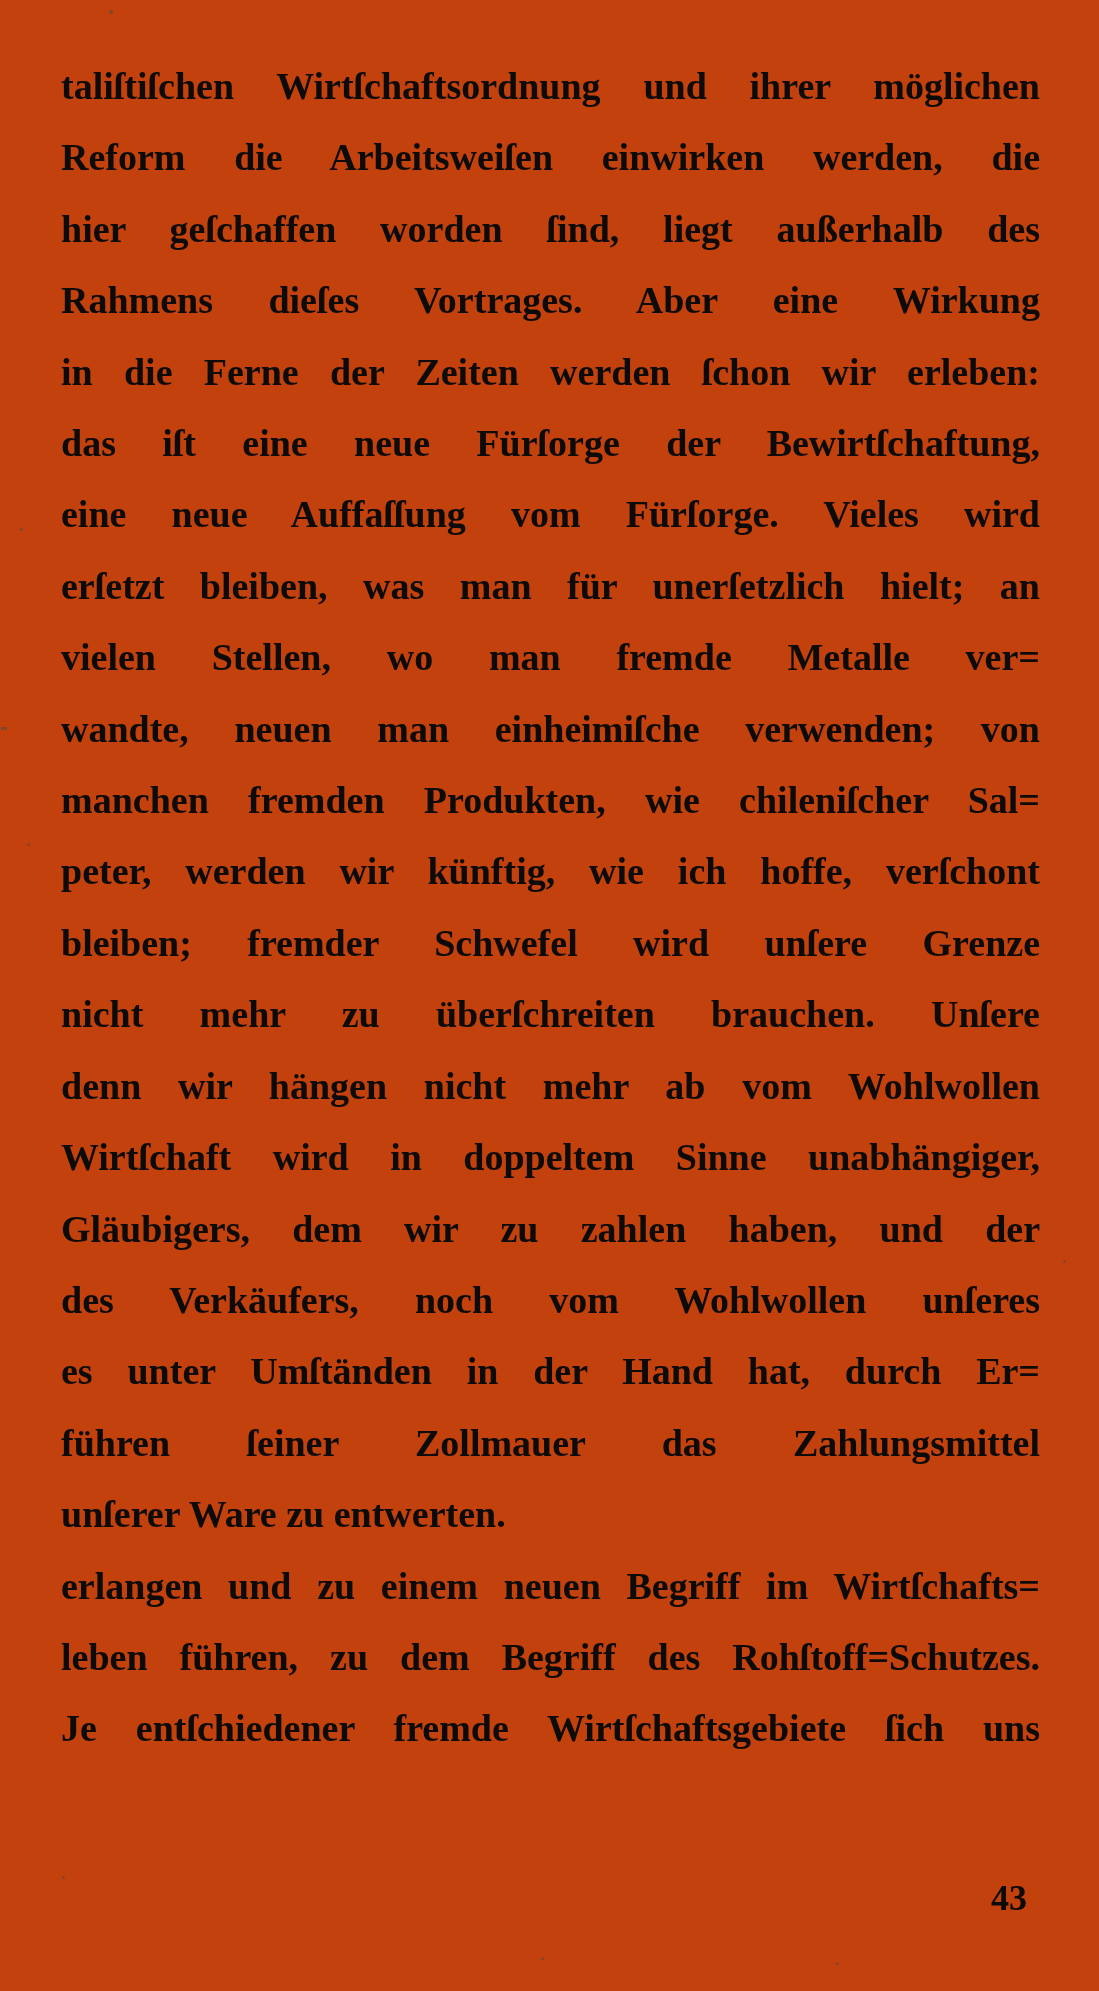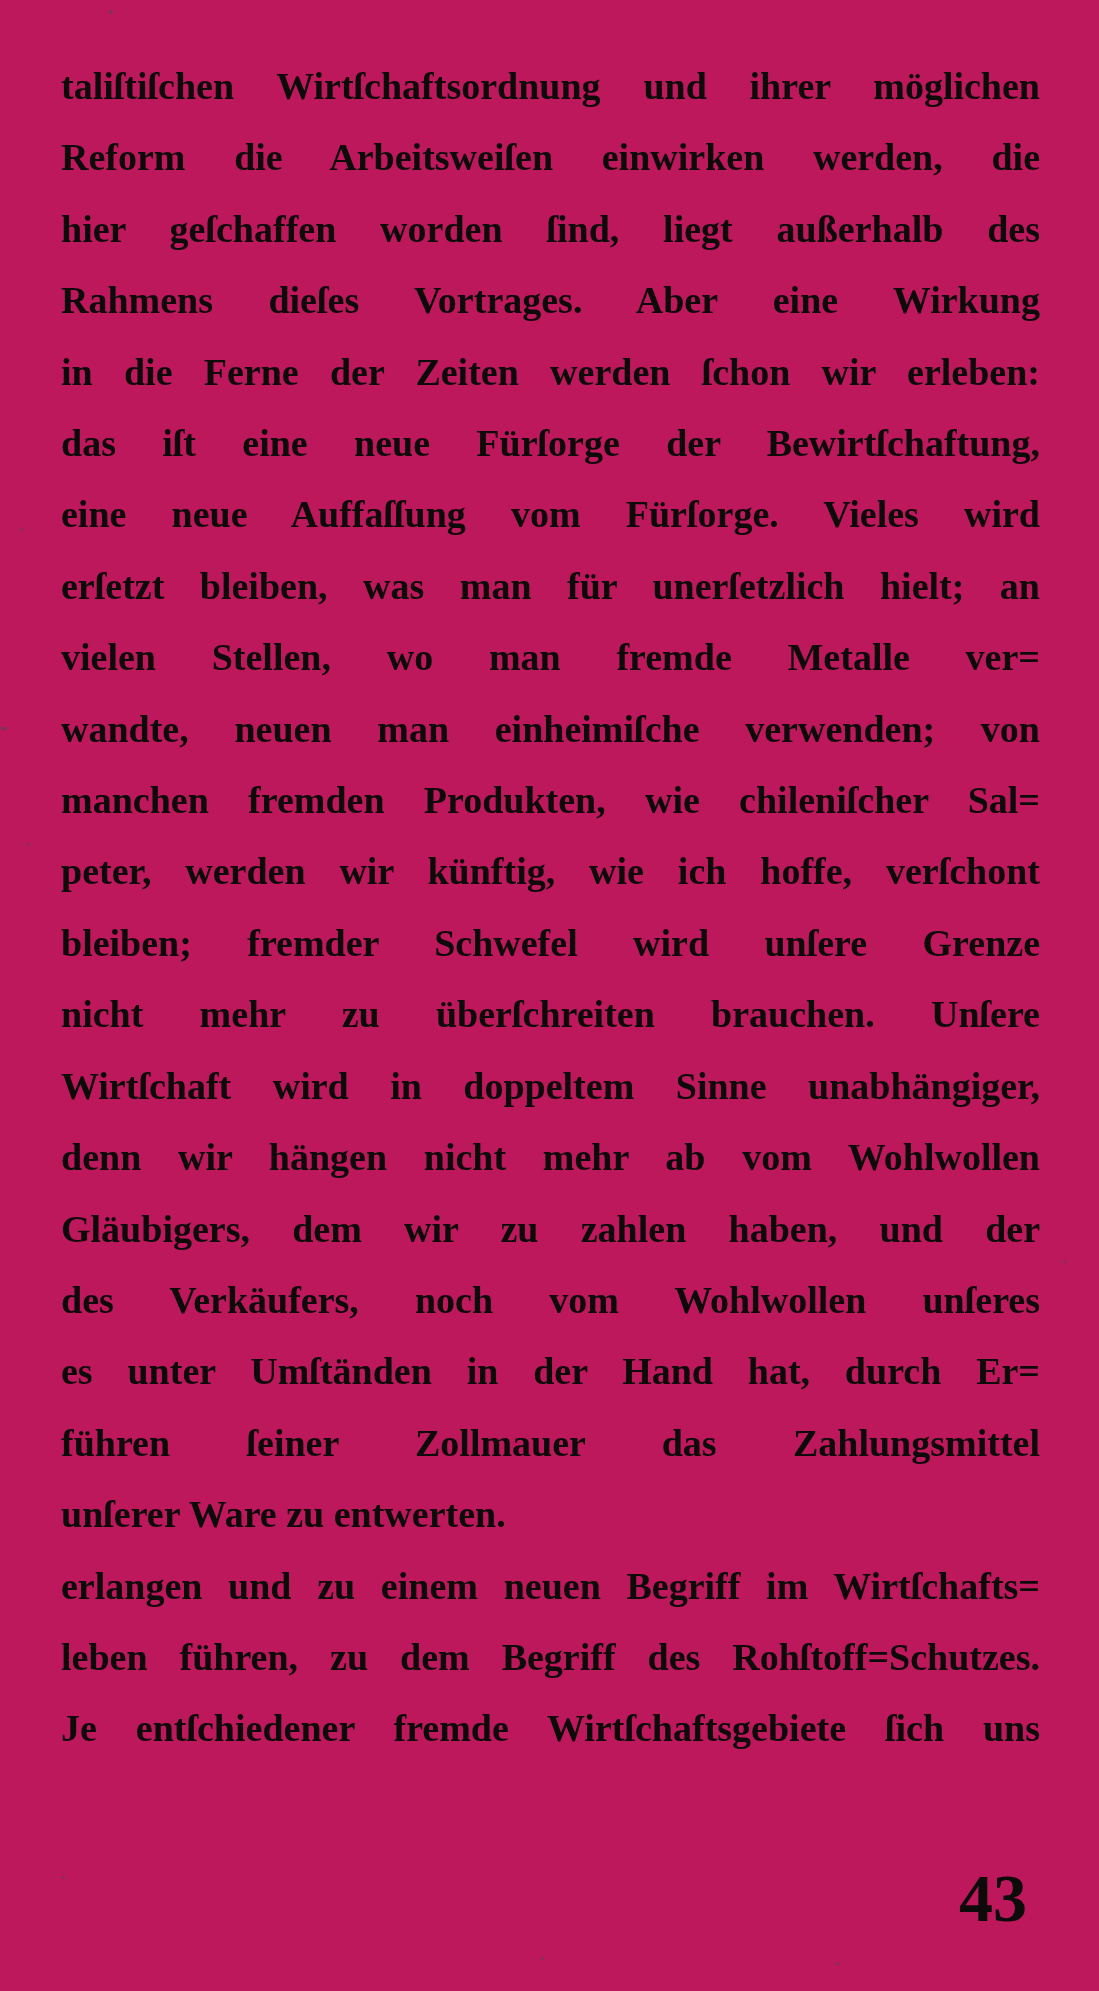--- a/index.html
+++ b/index.html
@@ -4,21 +4,21 @@
 <style>
   html, body {
     margin: 0;
     padding: 0;
     background: #ffffff;
   }
   .page {
     position: relative;
     width: 1099px;
     height: 1991px;
-    background: #be185d;
+    background: #c2410c;
     overflow: hidden;
   }
   .textblock {
     position: absolute;
     left: 61px;
     top: 51px;
     width: 979px;
     font-family: "Liberation Serif", "DejaVu Serif", serif;
     font-weight: 700;
     font-size: 38px;
@@ -36,21 +36,21 @@
   }
   .line.indent {
     text-indent: 78px;
   }
   .pagenum {
     position: absolute;
     top: 1872px;
     right: 72px;
     font-family: "Liberation Serif", "DejaVu Serif", serif;
     font-weight: 700;
-    font-size: 68px;
+    font-size: 36px;
     line-height: 52px;
     color: #0c0b09;
   }
   .speck {
     position: absolute;
     background: #4a4a4a;
     opacity: 0.55;
     border-radius: 50%;
   }
   .s1 { left: 109px; top: 10px;  width: 4px; height: 4px; }
@@ -77,22 +77,22 @@
       <div class="line">in die Ferne der Zeiten werden ſchon wir erleben:</div>
       <div class="line">das iſt eine neue Fürſorge der Bewirtſchaftung,</div>
       <div class="line">eine neue Auffaſſung vom Fürſorge. Vieles wird</div>
       <div class="line">erſetzt bleiben, was man für unerſetzlich hielt; an</div>
       <div class="line">vielen Stellen, wo man fremde Metalle ver=</div>
       <div class="line">wandte, neuen man einheimiſche verwenden; von</div>
       <div class="line">manchen fremden Produkten, wie chileniſcher Sal=</div>
       <div class="line">peter, werden wir künftig, wie ich hoffe, verſchont</div>
       <div class="line">bleiben; fremder Schwefel wird unſere Grenze</div>
       <div class="line">nicht mehr zu überſchreiten brauchen. Unſere</div>
+      <div class="line">denn wir hängen nicht mehr ab vom Wohlwollen</div>
       <div class="line">Wirtſchaft wird in doppeltem Sinne unabhängiger,</div>
-      <div class="line">denn wir hängen nicht mehr ab vom Wohlwollen</div>
       <div class="line">Gläubigers, dem wir zu zahlen haben, und der</div>
       <div class="line">des Verkäufers, noch vom Wohlwollen unſeres</div>
       <div class="line">es unter Umſtänden in der Hand hat, durch Er=</div>
       <div class="line">führen ſeiner Zollmauer das Zahlungsmittel</div>
       <div class="line para-end">unſerer Ware zu entwerten.</div>
     </div>
 
     <div class="para">
       <div class="line">erlangen und zu einem neuen Begriff im Wirtſchafts=</div>
       <div class="line">leben führen, zu dem Begriff des Rohſtoff=Schutzes.</div>

